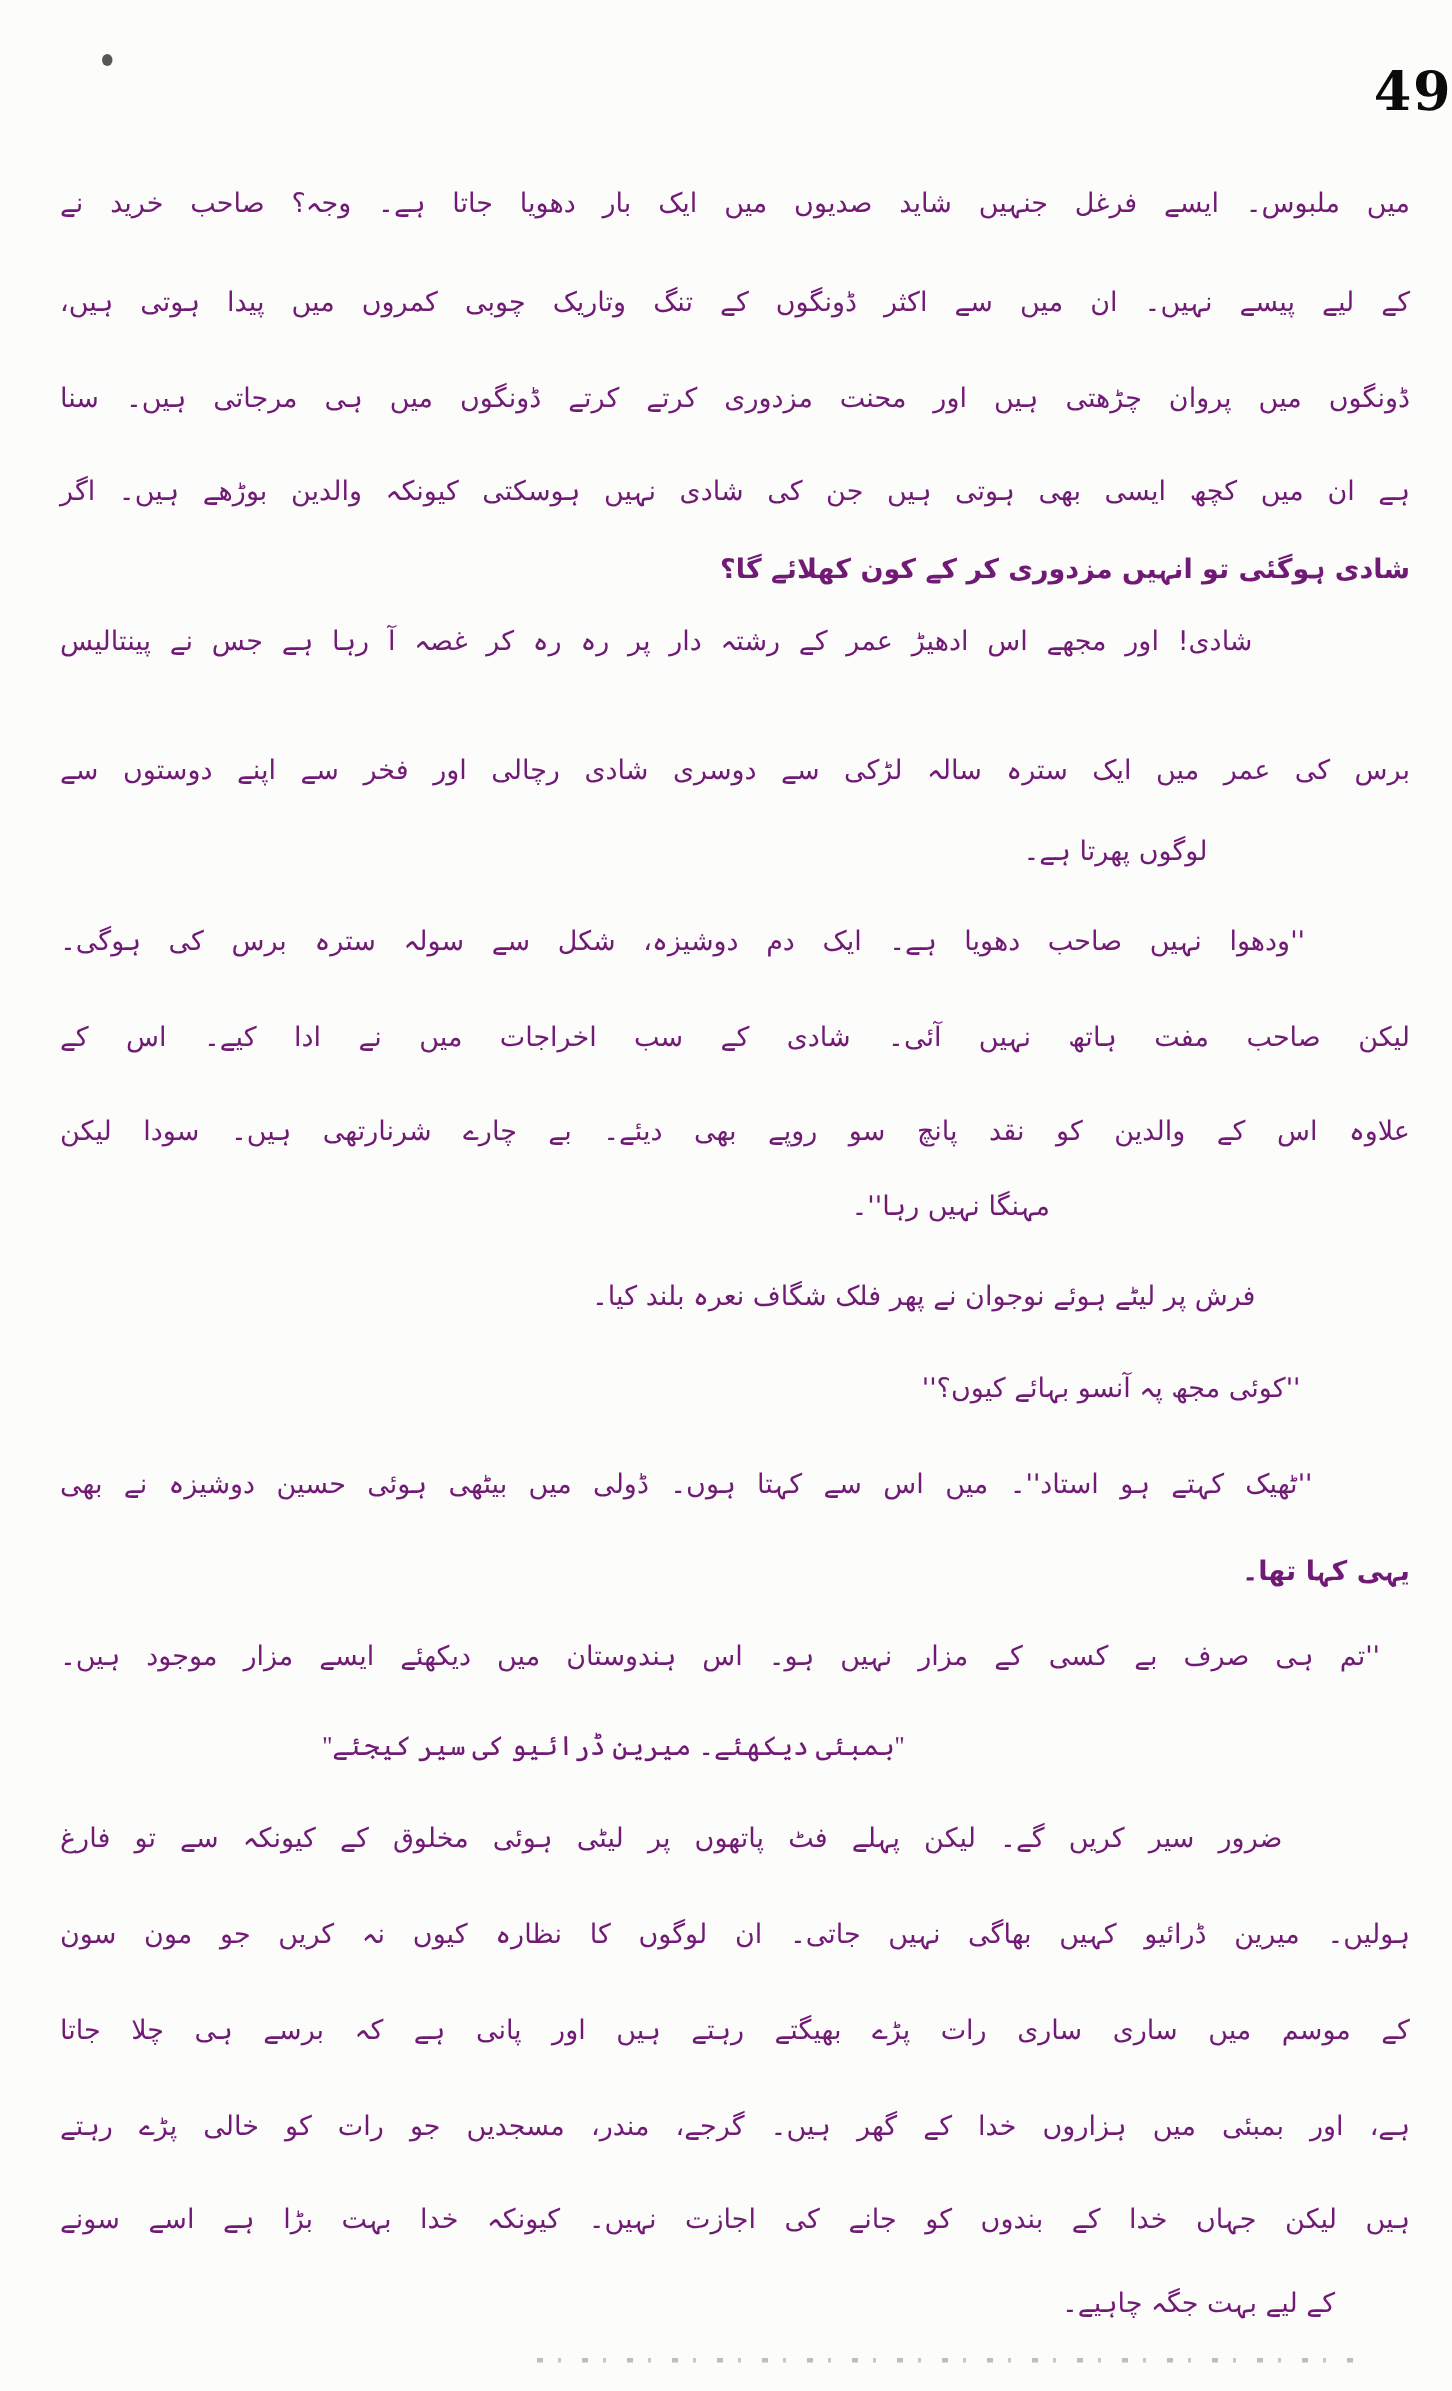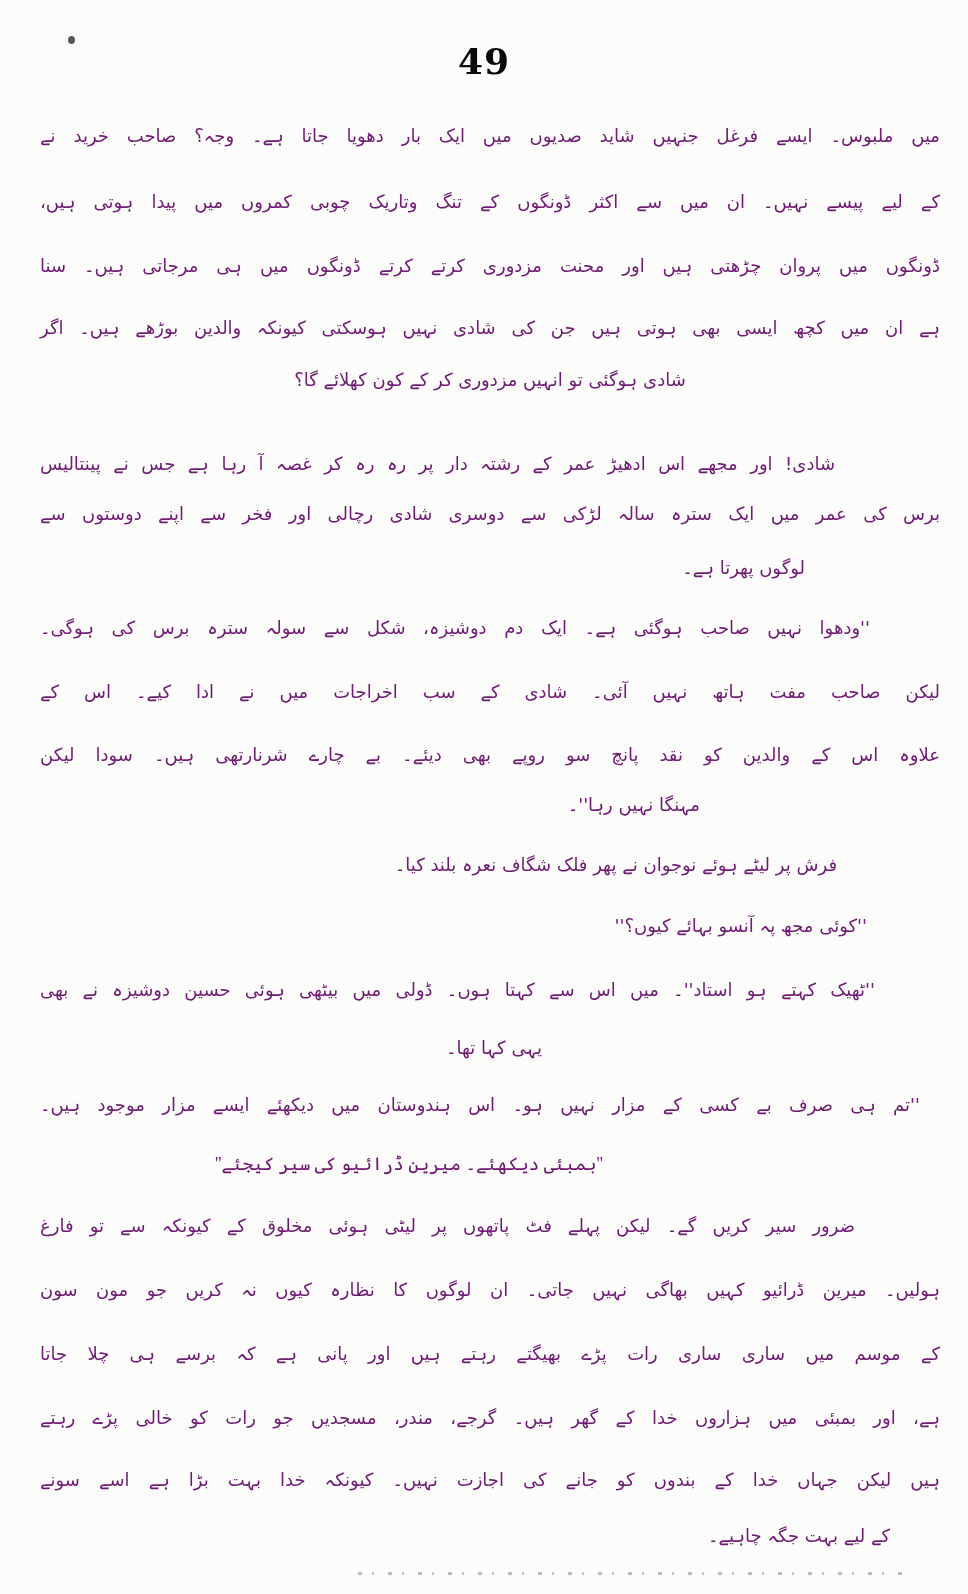--- a/index.html
+++ b/index.html
@@ -6,21 +6,21 @@
   .page{
     position:relative;
     width:968px;height:1594px;
     background:#fcfcfa;
     overflow:hidden;
     font-family:"DejaVu Sans",sans-serif;
     color:#0e0d0b;
   }
   .page-number{
     position:absolute;top:38px;left:0;right:0;
-    text-align:center;
+    text-align:right;
     font-family:"DejaVu Serif","Liberation Serif",serif;
     font-weight:bold;font-size:36px;line-height:46px;
     color:#0a0a0a;
     letter-spacing:1px;
   }
   .text-block{direction:rtl;}
   .line{
     position:absolute;left:40px;right:28px;
     font-size:18px;line-height:56px;height:56px;
     white-space:normal;
@@ -37,21 +37,21 @@
   .ind-20{text-indent:20px;}
   
   .short-r{text-align:right;}
   .pr-135{padding-right:135px;}
   .pr-240{padding-right:240px;}
   .pr-103{padding-right:103px;}
   .pr-73{padding-right:73px;}
   .pr-337{padding-right:337px;font-family:Liberation Serif, serif;}
   .pr-50{padding-right:50px;}
   
-  .short-l{text-align:center;}
+  .short-l{text-align:right;font-weight:bold;}
   
   .speck{
     position:absolute;width:7px;height:8px;border-radius:50%;
     background:#3a3a38;opacity:.85;
   }
   .dot-row{
     position:absolute;height:3px;opacity:.55;
     background:repeating-linear-gradient(90deg,
       #8a8a86 0px,#8a8a86 4px,transparent 4px,transparent 14px,
       #9a9a96 14px,#9a9a96 16px,transparent 16px,transparent 30px);
@@ -67,25 +67,25 @@
   <div class="page-number">49</div>
 
   <div class="text-block">
 
     <div class="line jfull" style="top:108px;">میں ملبوس۔ ایسے فرغل جنہیں شاید صدیوں میں ایک بار دھویا جاتا ہے۔ وجہ؟ صاحب خرید نے</div>
     <div class="line jfull" style="top:174px;">کے لیے پیسے نہیں۔ ان میں سے اکثر ڈونگوں کے تنگ وتاریک چوبی کمروں میں پیدا ہوتی ہیں،</div>
     <div class="line jfull" style="top:238px;">ڈونگوں میں پروان چڑھتی ہیں اور محنت مزدوری کرتے کرتے ڈونگوں میں ہی مرجاتی ہیں۔ سنا</div>
     <div class="line jfull" style="top:300px;">ہے ان میں کچھ ایسی بھی ہوتی ہیں جن کی شادی نہیں ہوسکتی کیونکہ والدین بوڑھے ہیں۔ اگر</div>
     <div class="line short-l" style="top:352px;">شادی ہوگئی تو انہیں مزدوری کر کے کون کھلائے گا؟</div>
 
-    <div class="line jfull ind-105" style="top:436px;">شادی! اور مجھے اس ادھیڑ عمر کے رشتہ دار پر رہ رہ کر غصہ آ رہا ہے جس نے پینتالیس</div>
+    <div class="line jfull ind-105" style="top:400px;">شادی! اور مجھے اس ادھیڑ عمر کے رشتہ دار پر رہ رہ کر غصہ آ رہا ہے جس نے پینتالیس</div>
     <div class="line jfull" style="top:486px;">برس کی عمر میں ایک سترہ سالہ لڑکی سے دوسری شادی رچالی اور فخر سے اپنے دوستوں سے</div>
     <div class="line short-r pr-135" style="top:540px;">لوگوں پھرتا ہے۔</div>
 
-    <div class="line jfull ind-70" style="top:600px;">''ودھوا نہیں صاحب ہوگئی ہے۔ ایک دم دوشیزہ، شکل سے سولہ سترہ برس کی ہوگی۔</div>
+    <div class="line jfull ind-70" style="top:600px;">''ودھوا نہیں صاحب دھویا ہے۔ ایک دم دوشیزہ، شکل سے سولہ سترہ برس کی ہوگی۔</div>
     <div class="line jfull" style="top:664px;">لیکن صاحب مفت ہاتھ نہیں آئی۔ شادی کے سب اخراجات میں نے ادا کیے۔ اس کے</div>
     <div class="line jfull" style="top:727px;">علاوہ اس کے والدین کو نقد پانچ سو روپے بھی دیئے۔ بے چارے شرنارتھی ہیں۔ سودا لیکن</div>
     <div class="line short-r pr-240" style="top:777px;">مہنگا نہیں رہا''۔</div>
 
     <div class="line short-r pr-103" style="top:837px;">فرش پر لیٹے ہوئے نوجوان نے پھر فلک شگاف نعرہ بلند کیا۔</div>
 
     <div class="line short-r pr-73" style="top:898px;">''کوئی مجھ پہ آنسو بہائے کیوں؟''</div>
 
     <div class="line jfull ind-65" style="top:962px;">''ٹھیک کہتے ہو استاد''۔ میں اس سے کہتا ہوں۔ ڈولی میں بیٹھی ہوئی حسین دوشیزہ نے بھی</div>
     <div class="line short-l" style="top:1020px;left:48px;">یہی کہا تھا۔</div>

